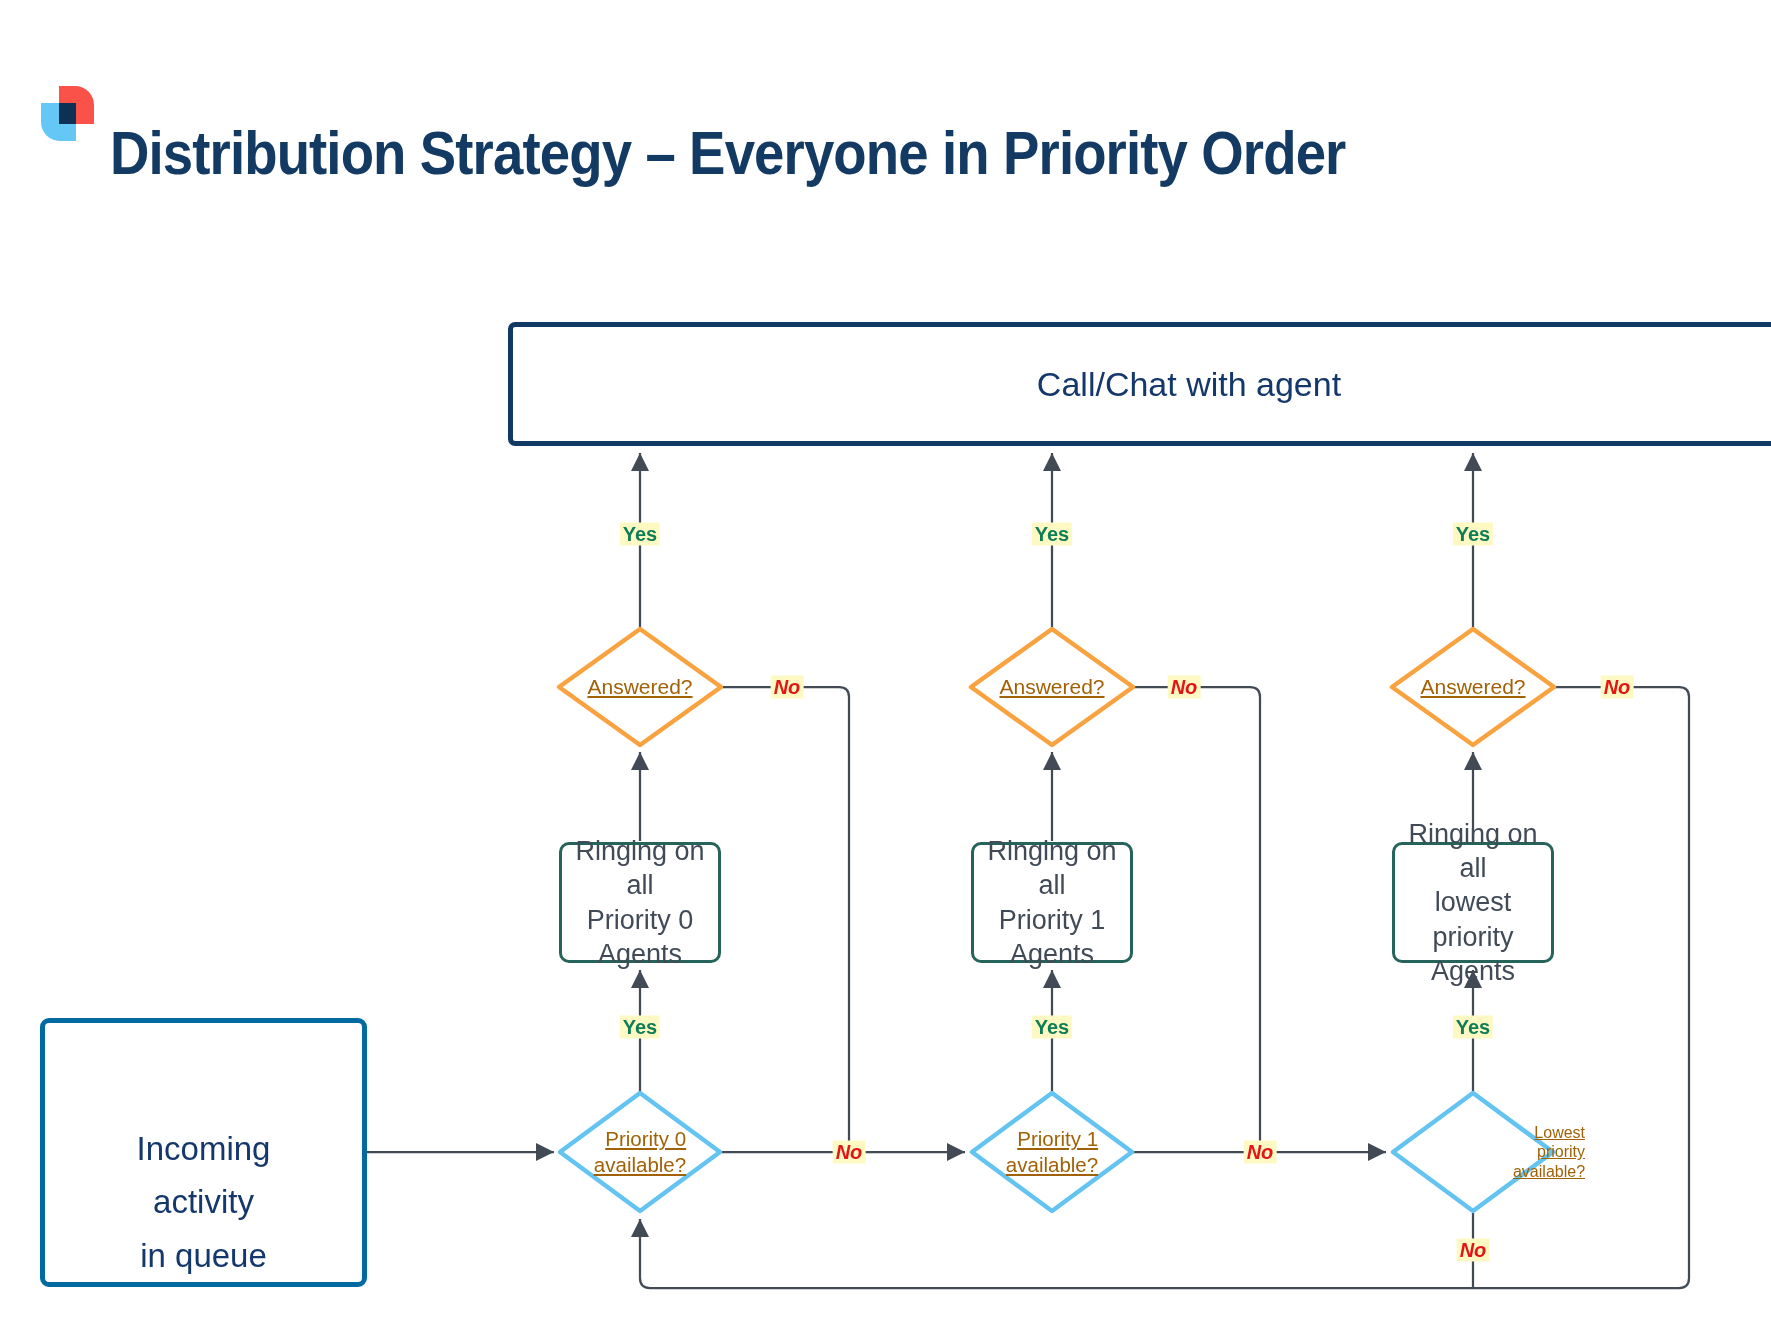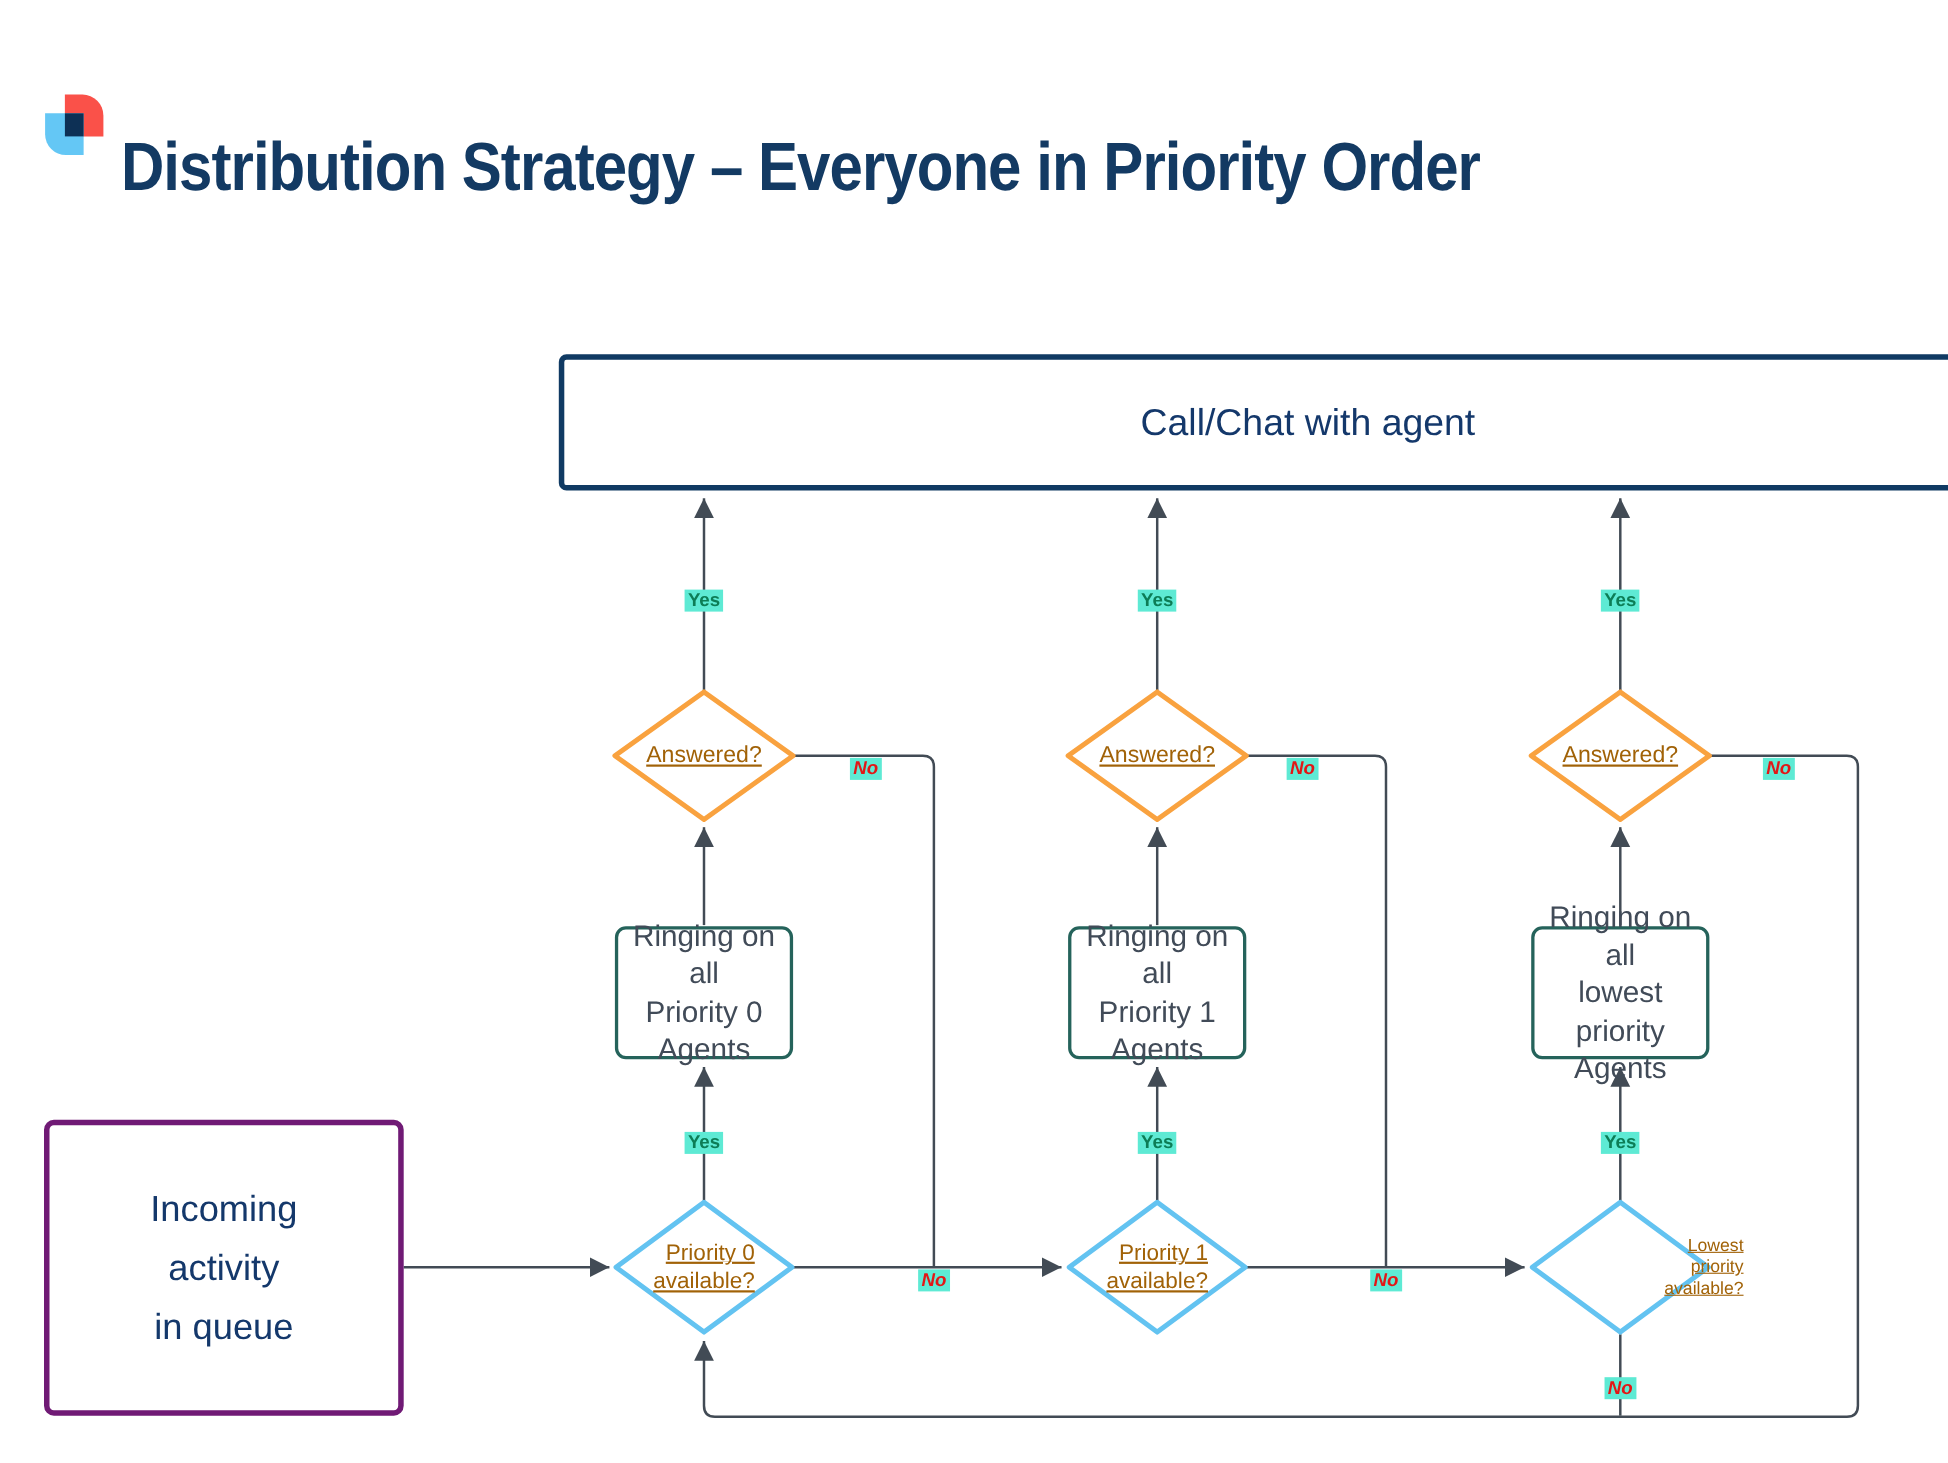--- a/index.html
+++ b/index.html
@@ -16,35 +16,35 @@
   .logo-part{position:absolute;}
   #logo-red{left:59px;top:86px;width:35px;height:38px;background:#fa5149;border-radius:0 19px 0 0;}
   #logo-blue{left:41px;top:103px;width:35px;height:38px;background:#64c7f5;border-radius:0 0 0 19px;}
   #logo-navy{left:59px;top:103px;width:17px;height:21px;background:#0d3055;}
   
   #wires{position:absolute;left:0;top:0;width:1771px;height:1330px;}
   
   .shape{position:absolute;box-sizing:border-box;background:#ffffff;display:flex;align-items:center;justify-content:center;text-align:center;}
   #call-box{left:508px;top:322px;width:1362px;height:124px;border:5px solid #103a63;border-radius:7px;}
   #call-box .txt{font-size:34px;color:#14386b;}
-  #incoming-box{left:40px;top:1018px;width:327px;height:269px;border:5px solid #701a75;border-radius:9px;}
+  #incoming-box{left:40px;top:1018px;width:327px;height:269px;border:5px solid #0369a1;border-radius:9px;align-items:flex-end;}
   #incoming-box .txt{font-size:33px;color:#14386b;line-height:1.62;white-space:pre-line;}
   .ring-box{width:162px;height:121px;border:3.5px solid #25635b;border-radius:10px;top:842px;}
   .ring-box .txt{font-size:27px;color:#414b58;line-height:1.27;white-space:pre-line;}
   #ring-1{left:559px;} #ring-2{left:971px;} #ring-3{left:1392px;}
   
   .dtext{position:absolute;width:180px;display:flex;align-items:center;justify-content:center;
     text-align:right;color:#a16207;pointer-events:none;text-decoration:underline;}
   .ans-text{top:637px;height:100px;font-size:21px;}
   #ans-t1{left:550px;} #ans-t2{left:962px;} #ans-t3{left:1383px;}
   .avail-text{top:1102px;height:100px;font-size:20.5px;line-height:1.25;white-space:pre-line;}
   #avail-t1{left:550px;} #avail-t2{left:962px;} #avail-t3{left:1459px;font-size:16px;line-height:1.22;}
   
-  .lbl{position:absolute;transform:translate(-50%,-50%);font-weight:bold;font-size:17px;
-    background:#5eead4;padding:0 3px;white-space:nowrap;margin-top:12px;}
+  .lbl{position:absolute;transform:translate(-50%,-50%);font-weight:bold;font-size:20px;
+    background:#fef9c3;padding:0 3px;white-space:nowrap;}
   .yes{color:#0d7d56;} .no{color:#e31616;font-style:italic;}
 </style>
 </head>
 <body>
 
 <div id="canvas">
 
   <div class="logo-part" id="logo-red"></div>
   <div class="logo-part" id="logo-blue"></div>
   <div class="logo-part" id="logo-navy"></div>

